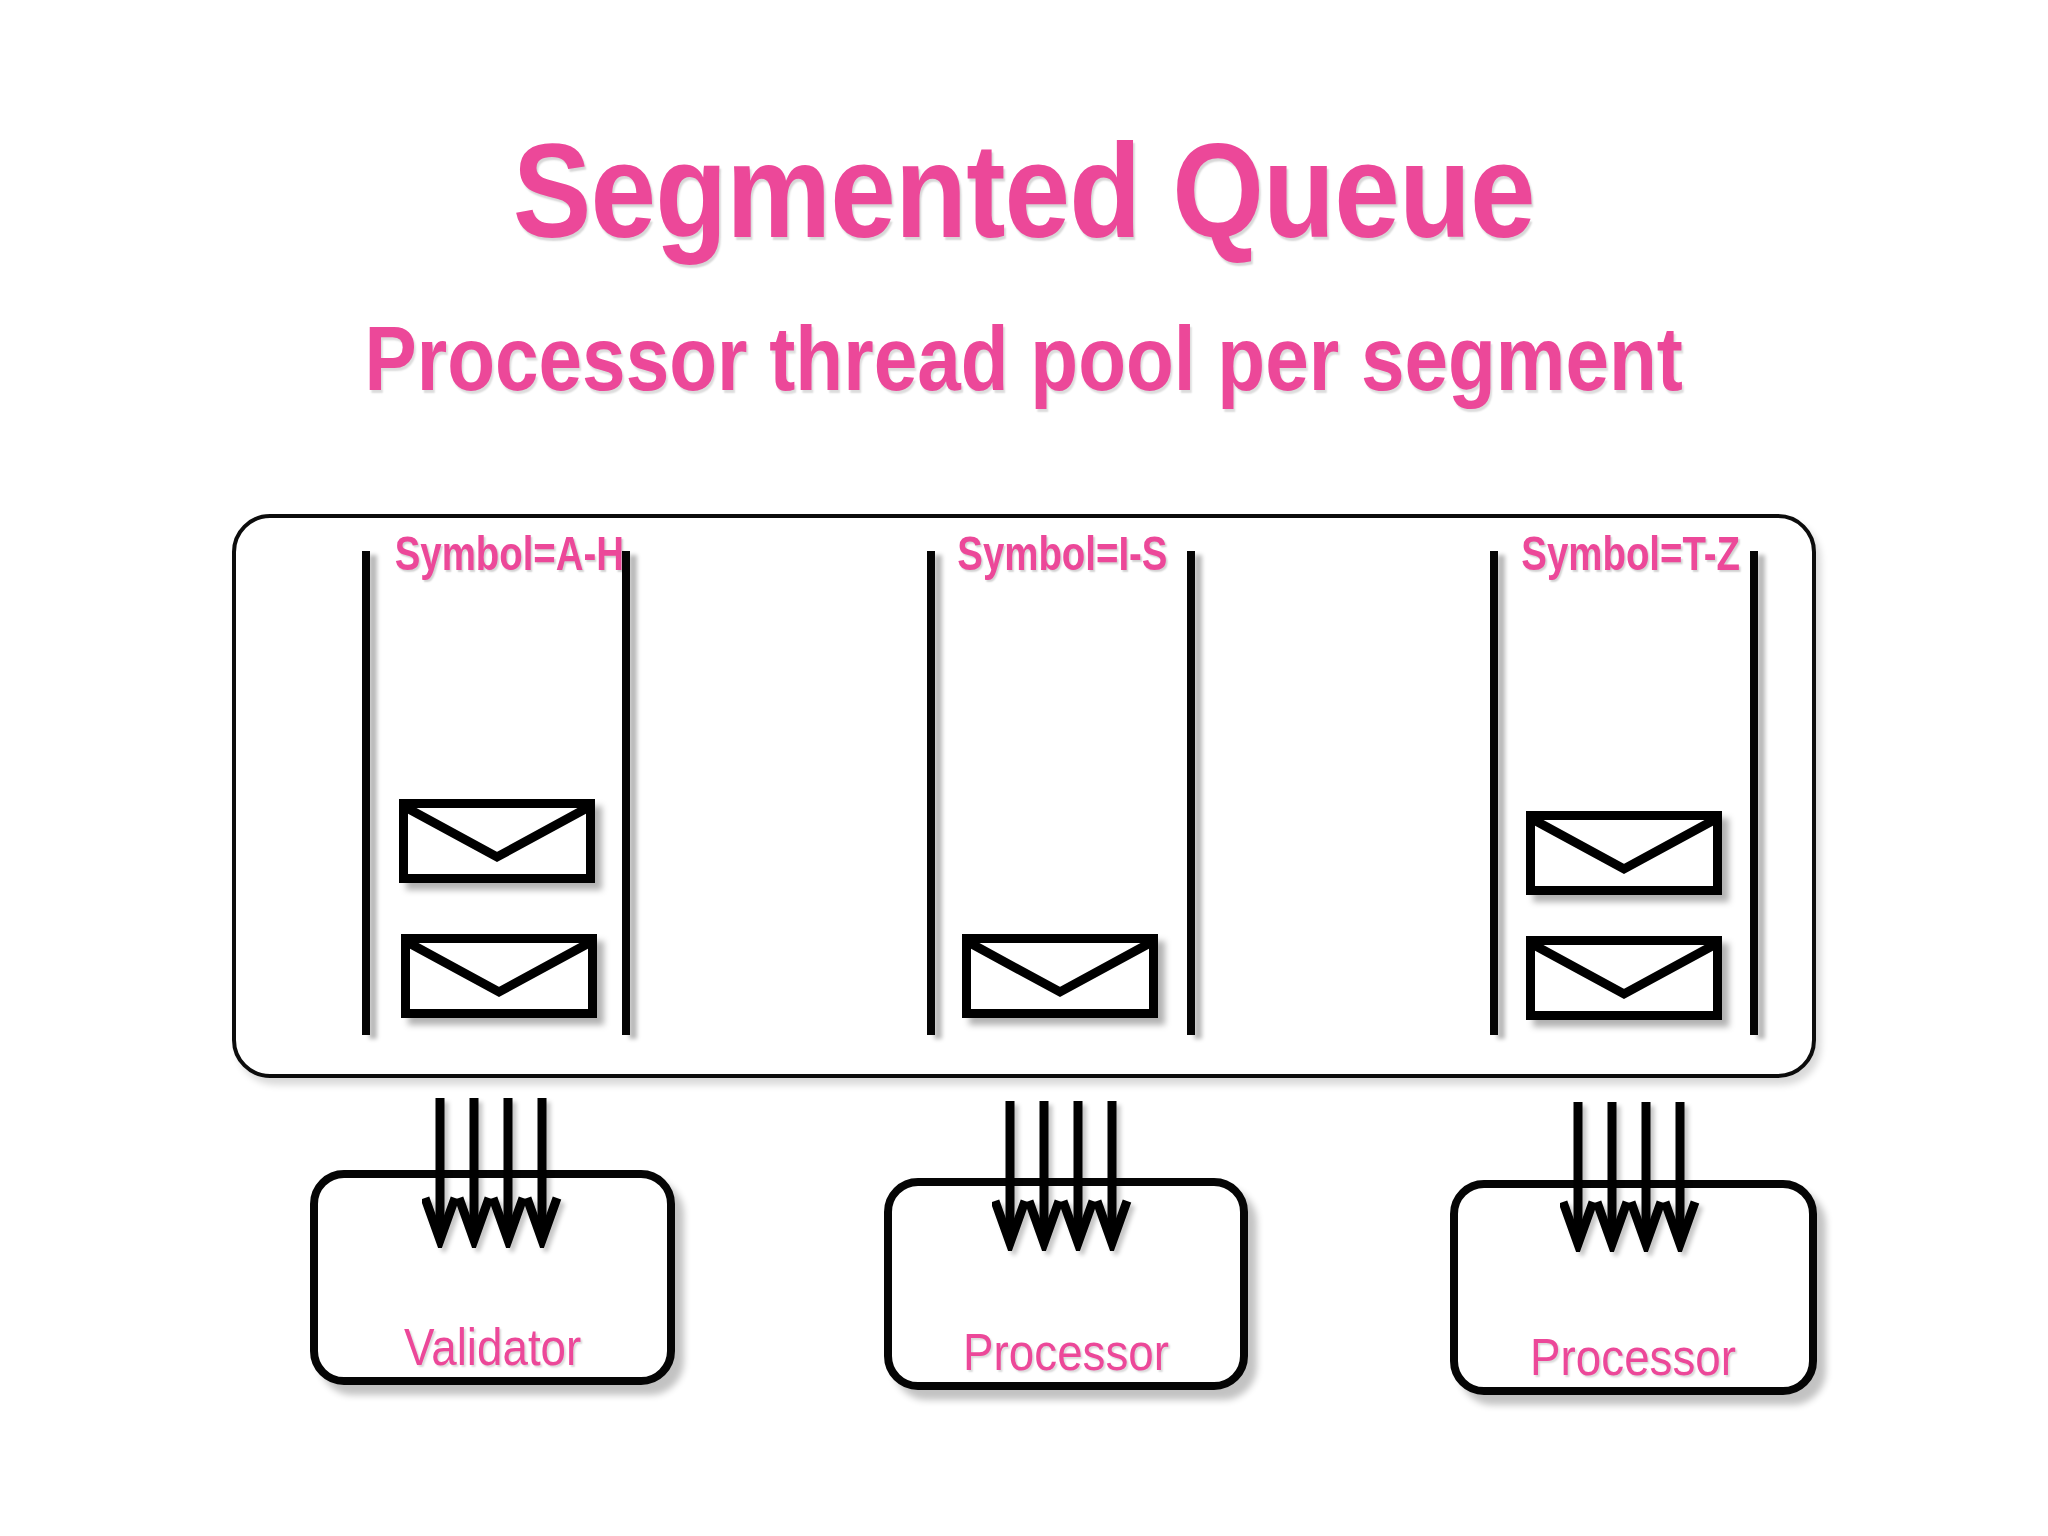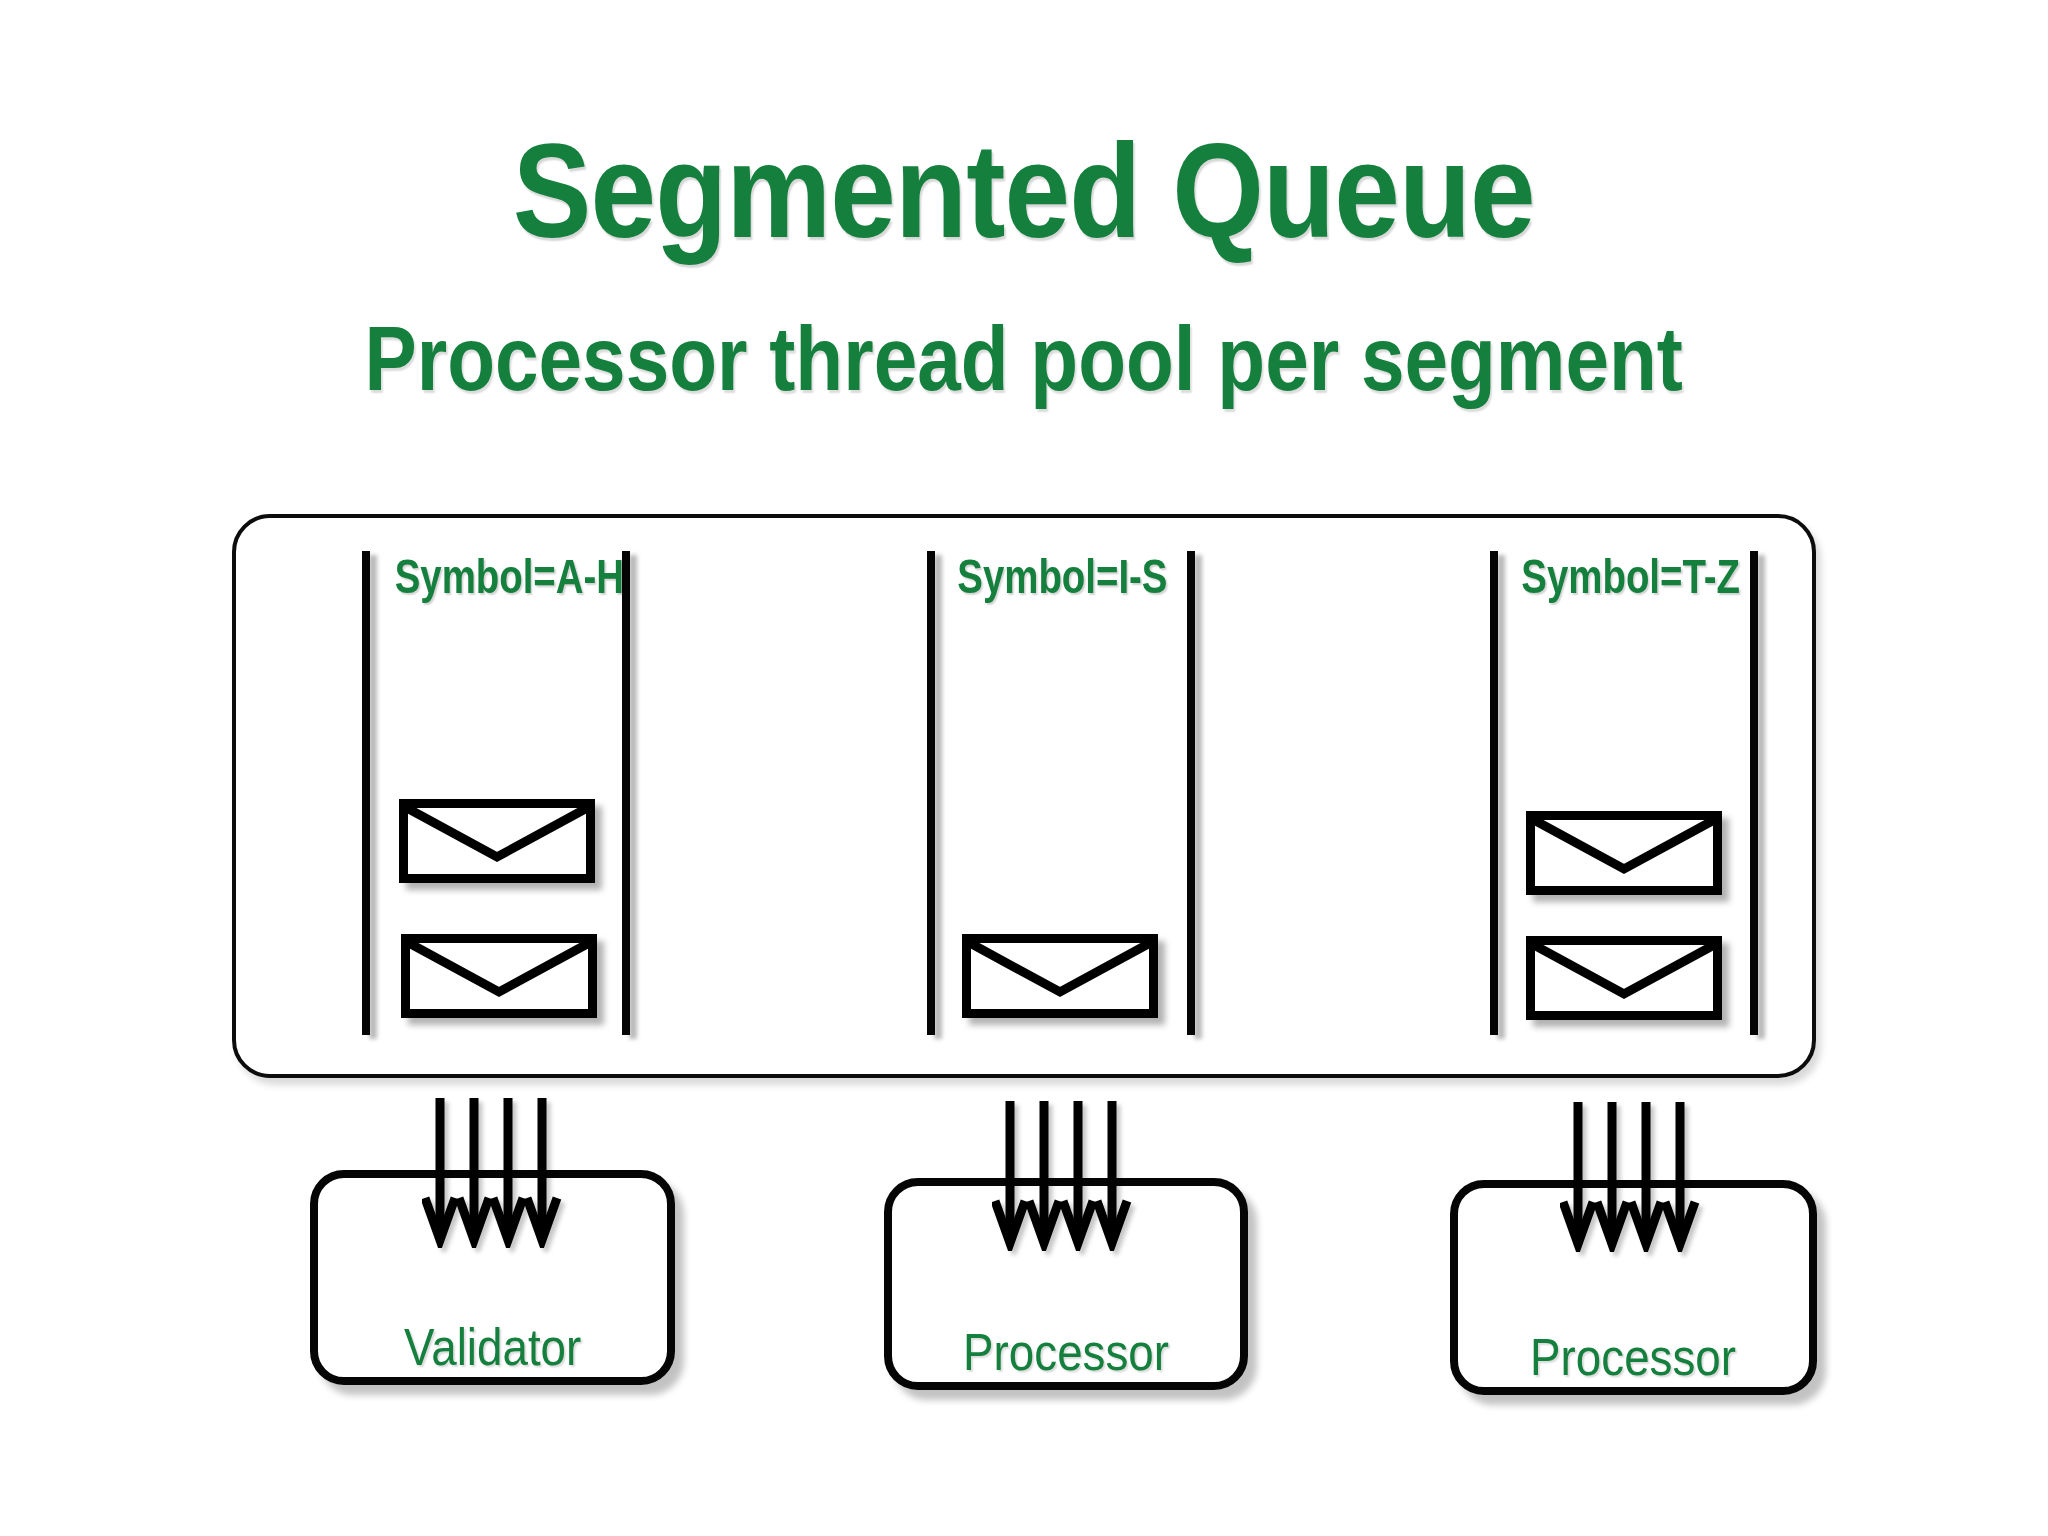--- a/index.html
+++ b/index.html
@@ -1,18 +1,18 @@
 <!DOCTYPE html>
 <html><head>
 <meta charset="utf-8">
 <style>
   html,body{margin:0;padding:0;background:#ffffff;}
   #canvas{
     position:relative;width:2048px;height:1536px;overflow:hidden;
-    background:#ffffff;font-family:"Liberation Sans",sans-serif;color:#15803d;
+    background:#ffffff;font-family:"Liberation Sans",sans-serif;color:#ec4899;
   }
   
   .title{
     position:absolute;left:0;right:0;top:111px;height:160px;line-height:160px;
     text-align:center;font-size:134px;font-weight:bold;letter-spacing:-1px;
     text-shadow:2px 3px 2px rgba(0,0,0,0.16);white-space:nowrap;
   }
   .title>span,.subtitle>span{display:inline-block;transform:scaleX(0.88);transform-origin:center;}
   .subtitle{
     position:absolute;left:0;right:0;top:304px;height:110px;line-height:110px;
@@ -24,21 +24,21 @@
   .container{
     position:absolute;left:232px;top:514px;width:1576px;height:556px;
     border:4px solid #0c0c0c;border-radius:38px;background:#fff;
     box-shadow:5px 7px 7px rgba(0,0,0,0.15);
   }
   .wall{
     position:absolute;top:551px;height:484px;width:8px;background:#050505;
     box-shadow:7px 4px 4px rgba(0,0,0,0.28);
   }
   .seg-label{
-    position:absolute;top:551px;height:52px;line-height:52px;width:256px;
+    position:absolute;top:528px;height:52px;line-height:52px;width:256px;
     text-align:center;font-size:48px;font-weight:bold;white-space:nowrap;
     text-shadow:2px 2px 2px rgba(0,0,0,0.18);
   }
   .seg-label>span{display:inline-block;transform:scaleX(0.80);transform-origin:center;}
   
   .envelope{
     position:absolute;width:196px;height:84px;
     filter:drop-shadow(7px 7px 3px rgba(0,0,0,0.30));
   }
   

